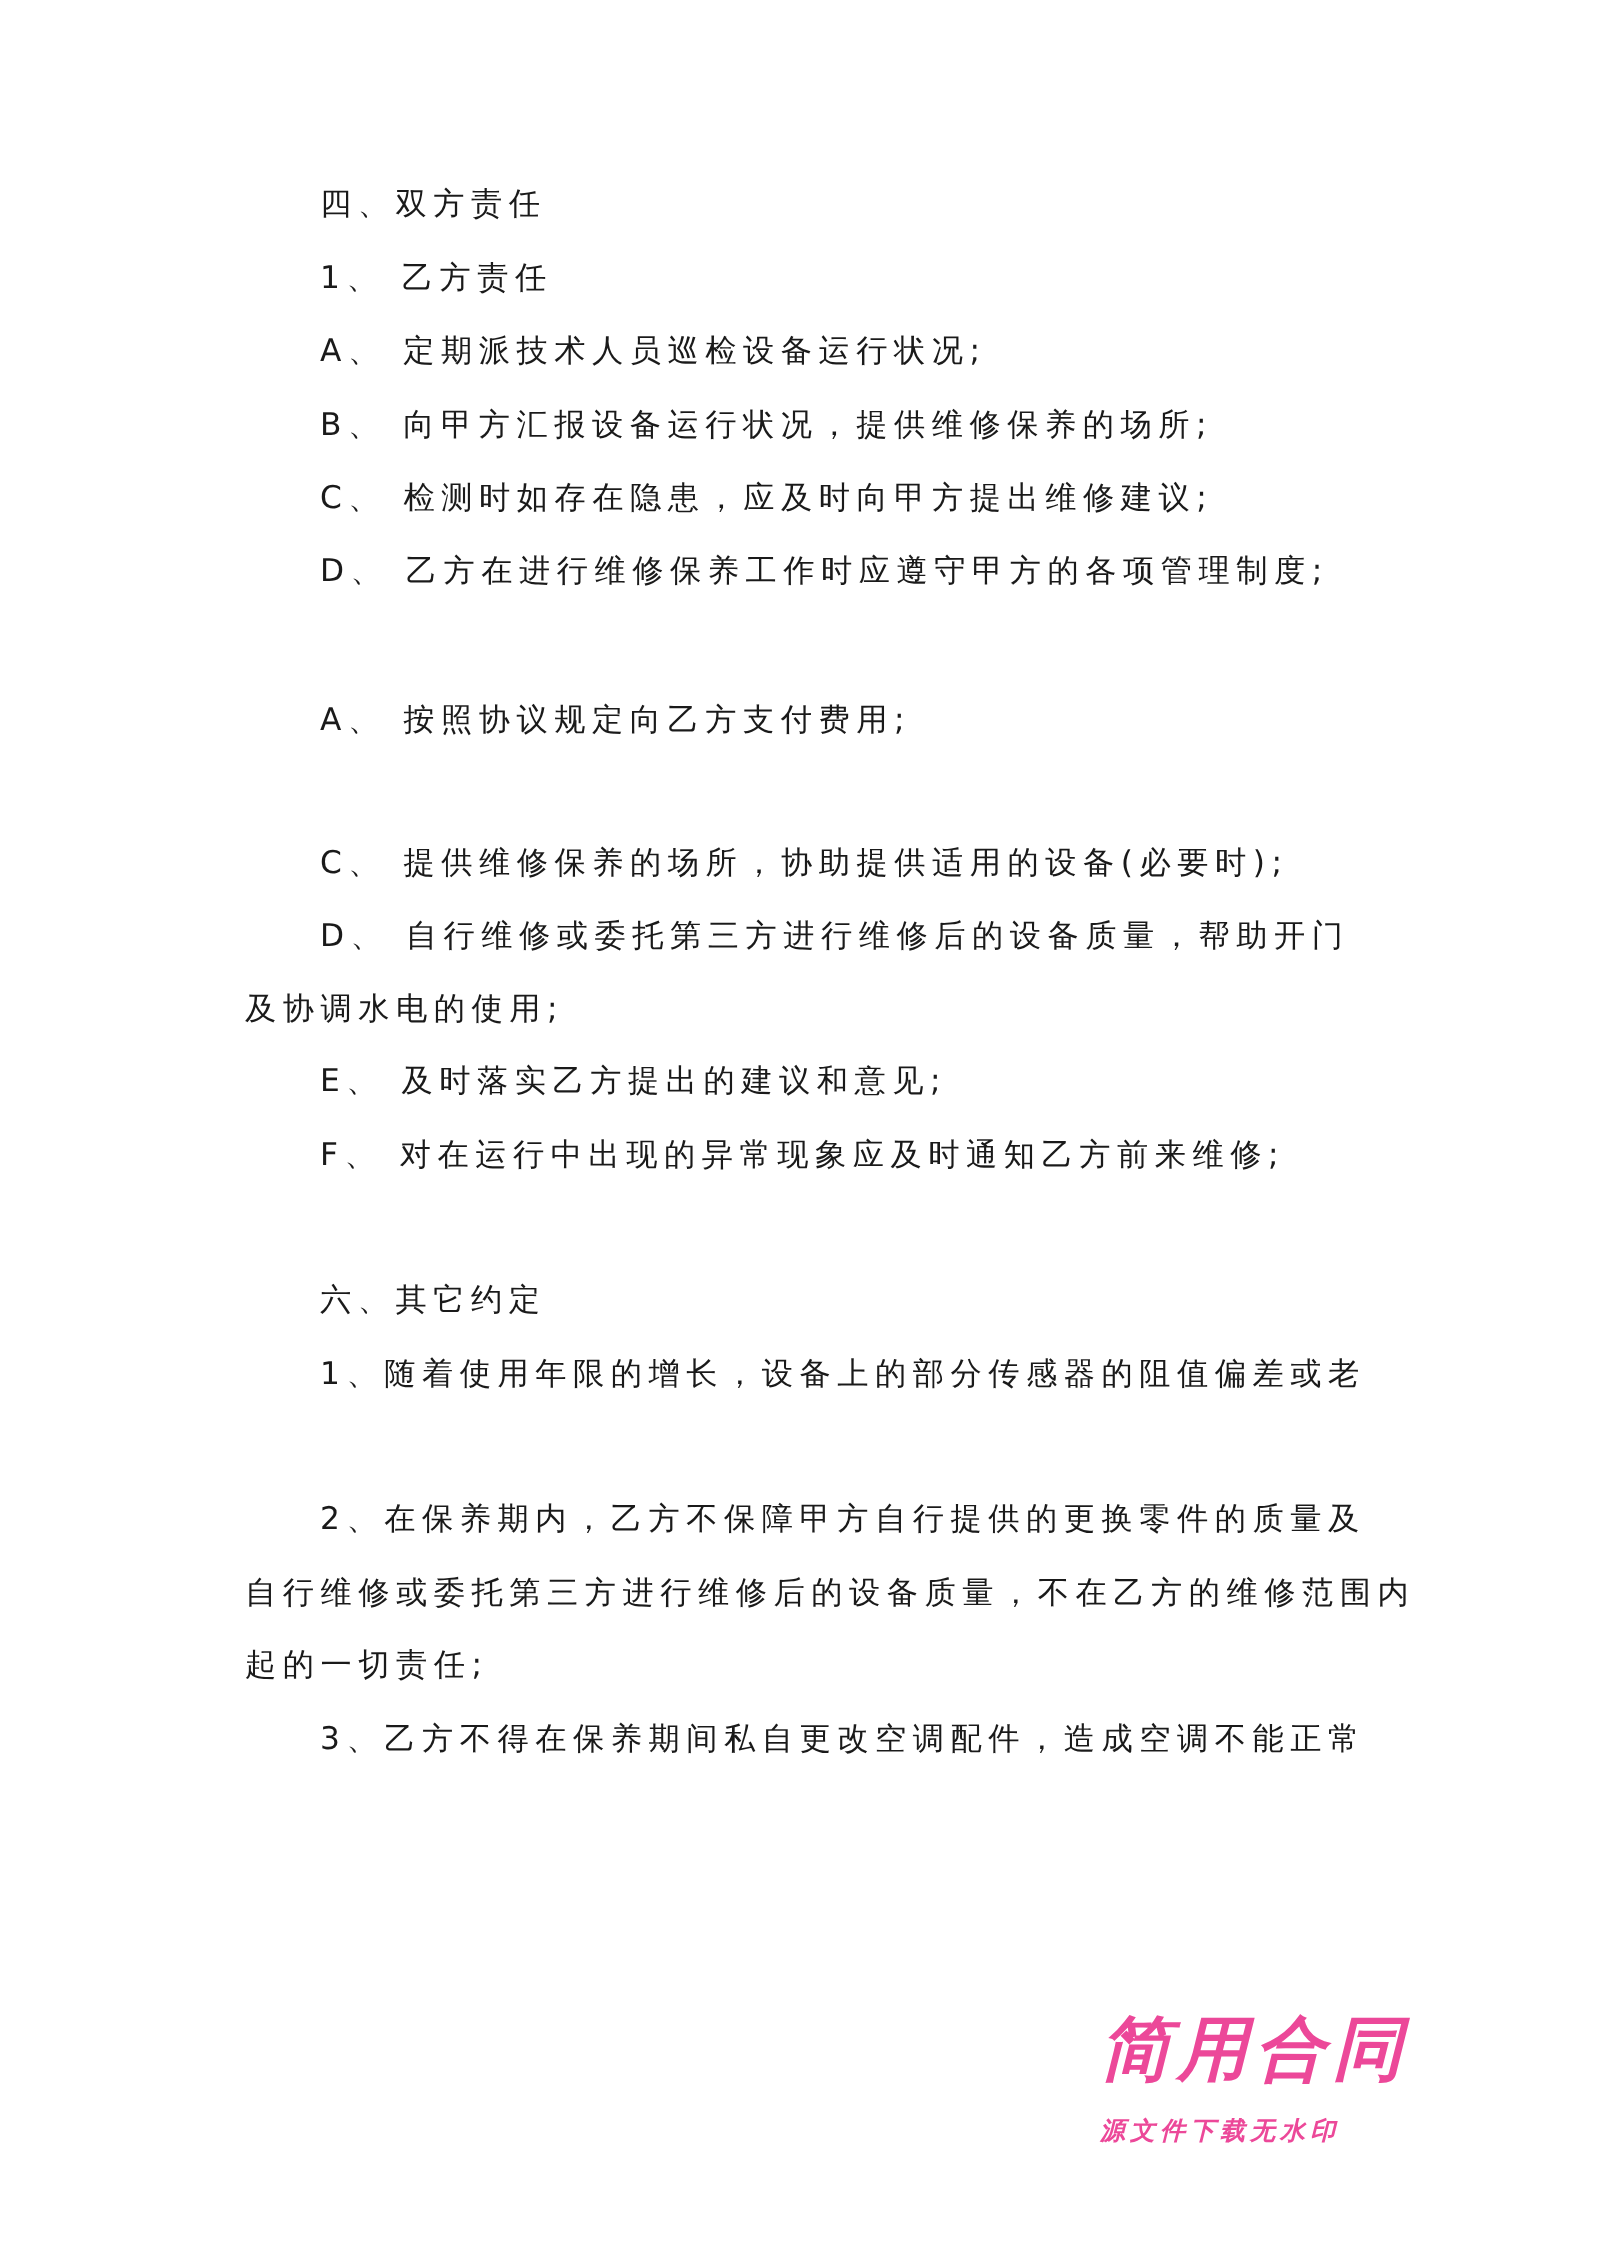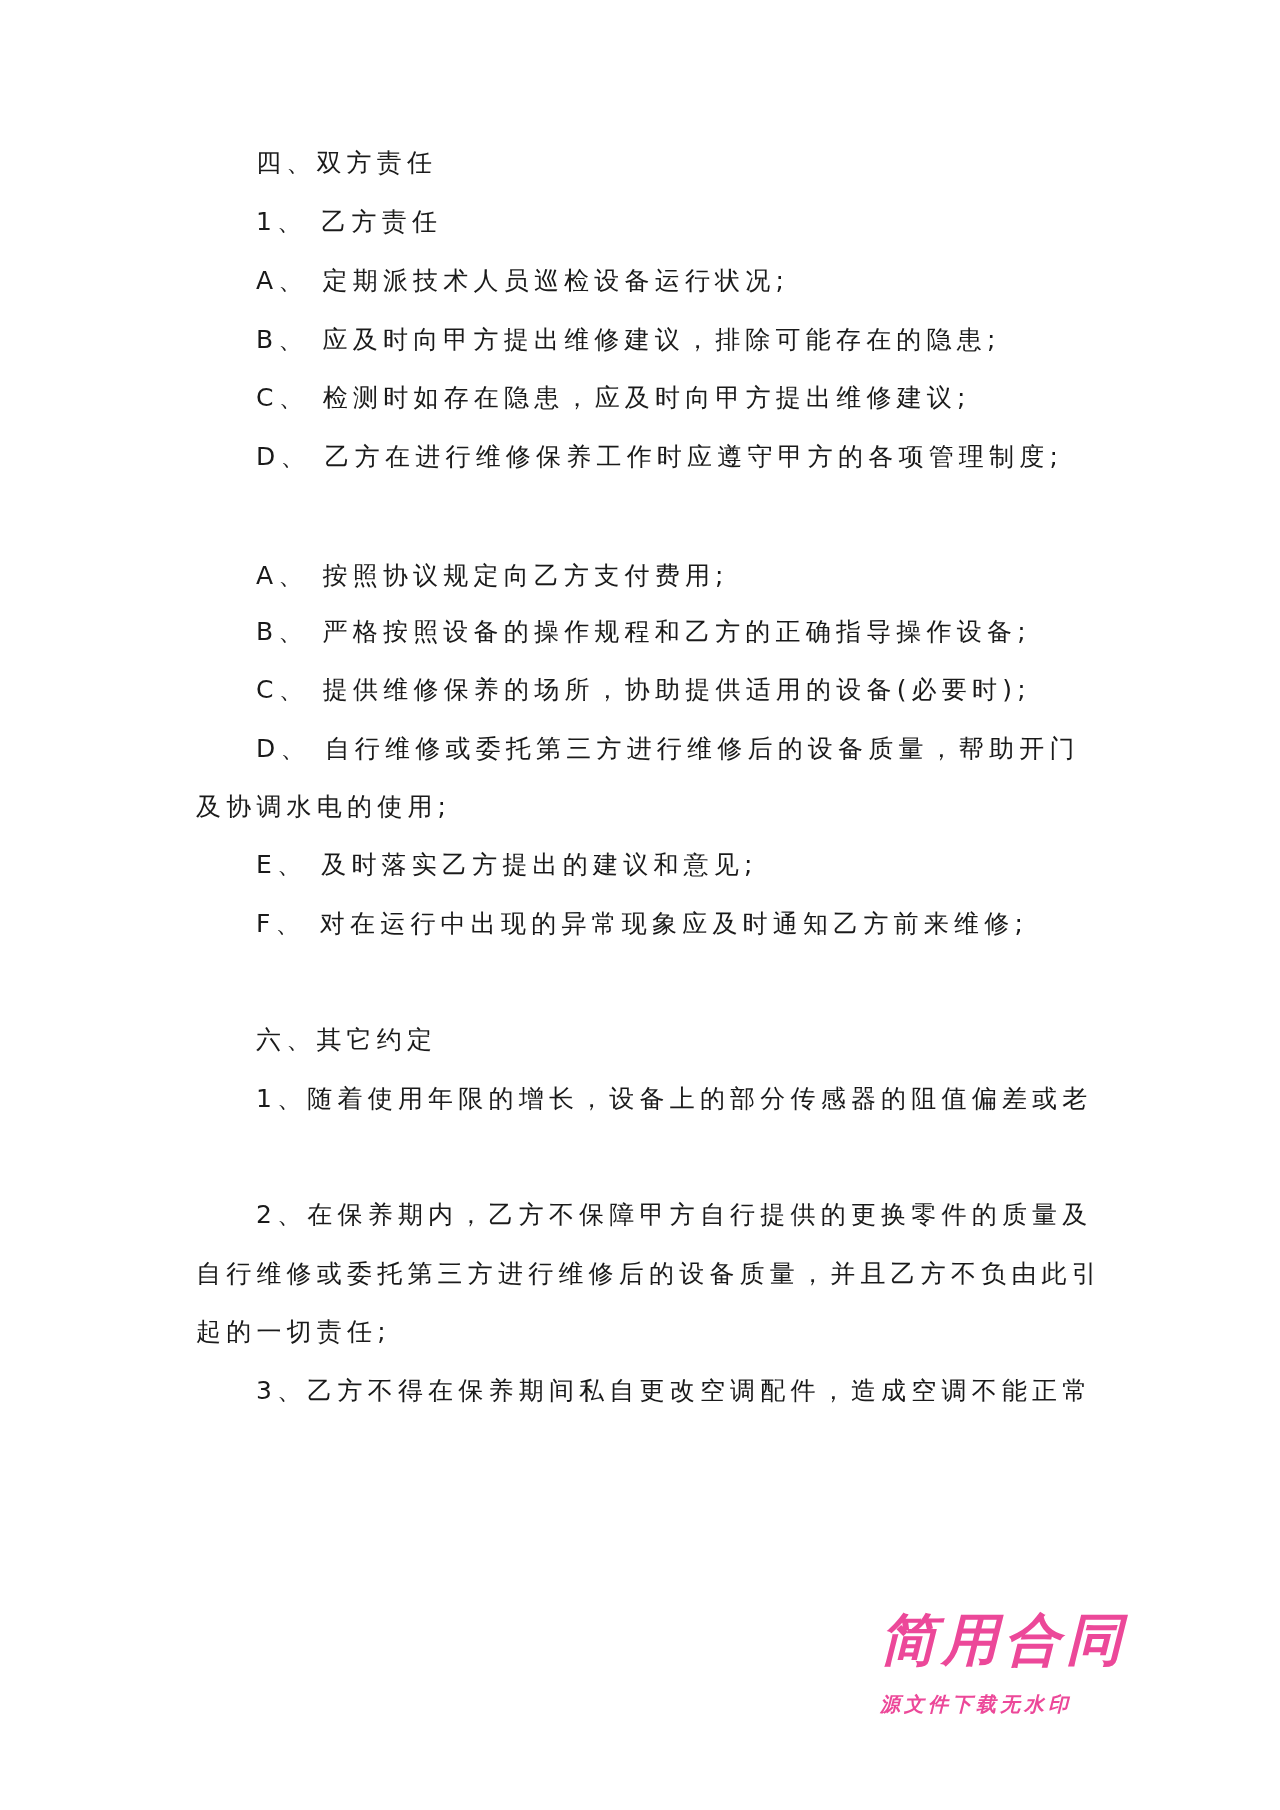--- a/index.html
+++ b/index.html
@@ -17,34 +17,33 @@
   .wm-title { font-size: 56px; letter-spacing: 6px; line-height: 60px; }
   .wm-sub { font-size: 20px; letter-spacing: 4px; line-height: 40px; margin-top: 14px; }
 </style>
 </head>
 <body>
 
 <div class="page">
   <div class="line indent" style="top:146px"><span class="marker">四、</span><span>双方责任</span></div>
   <div class="line indent" style="top:205px"><span class="marker gap">1、</span><span>乙方责任</span></div>
   <div class="line indent" style="top:264px"><span class="marker gap">A、</span><span>定期派技术人员巡检设备运行状况;</span></div>
-  <div class="line indent" style="top:323px"><span class="marker gap">B、</span><span>应及时向甲方提出维修建议，排除可能存在的隐患;</span></div>
+  <div class="line indent" style="top:323px"><span class="marker gap">B、</span><span>向甲方汇报设备运行状况，提供维修保养的场所;</span></div>
   <div class="line indent" style="top:381px"><span class="marker gap">C、</span><span>检测时如存在隐患，应及时向甲方提出维修建议;</span></div>
   <div class="line indent" style="top:440px"><span class="marker gap">D、</span><span>乙方在进行维修保养工作时应遵守甲方的各项管理制度;</span></div>
   <div class="line indent" style="top:559px"><span class="marker gap">A、</span><span>按照协议规定向乙方支付费用;</span></div>
-  <div class="line indent" style="top:615px"><span class="marker gap">B、</span><span>严格按照设备的操作规程和乙方的正确指导操作设备;</span></div>
   <div class="line indent" style="top:673px"><span class="marker gap">C、</span><span>提供维修保养的场所，协助提供适用的设备(必要时);</span></div>
   <div class="line indent" style="top:732px"><span class="marker gap">D、</span><span>自行维修或委托第三方进行维修后的设备质量，帮助开门</span></div>
   <div class="line" style="top:790px"><span>及协调水电的使用;</span></div>
   <div class="line indent" style="top:848px"><span class="marker gap">E、</span><span>及时落实乙方提出的建议和意见;</span></div>
   <div class="line indent" style="top:907px"><span class="marker gap">F、</span><span>对在运行中出现的异常现象应及时通知乙方前来维修;</span></div>
   <div class="line indent" style="top:1023px"><span class="marker">六、</span><span>其它约定</span></div>
   <div class="line indent" style="top:1082px"><span class="marker">1、</span><span>随着使用年限的增长，设备上的部分传感器的阻值偏差或老</span></div>
   <div class="line indent" style="top:1198px"><span class="marker">2、</span><span>在保养期内，乙方不保障甲方自行提供的更换零件的质量及</span></div>
-  <div class="line" style="top:1257px"><span>自行维修或委托第三方进行维修后的设备质量，并且乙方不负由此引</span></div>
+  <div class="line" style="top:1257px"><span>自行维修或委托第三方进行维修后的设备质量，不在乙方的维修范围内</span></div>
   <div class="line" style="top:1315px"><span>起的一切责任;</span></div>
   <div class="line indent" style="top:1374px"><span class="marker">3、</span><span>乙方不得在保养期间私自更改空调配件，造成空调不能正常</span></div>
 
   <div class="watermark">
     <div class="wm-title">简用合同</div>
     <div class="wm-sub">源文件下载无水印</div>
   </div>
 </div>
 
 </body></html>

